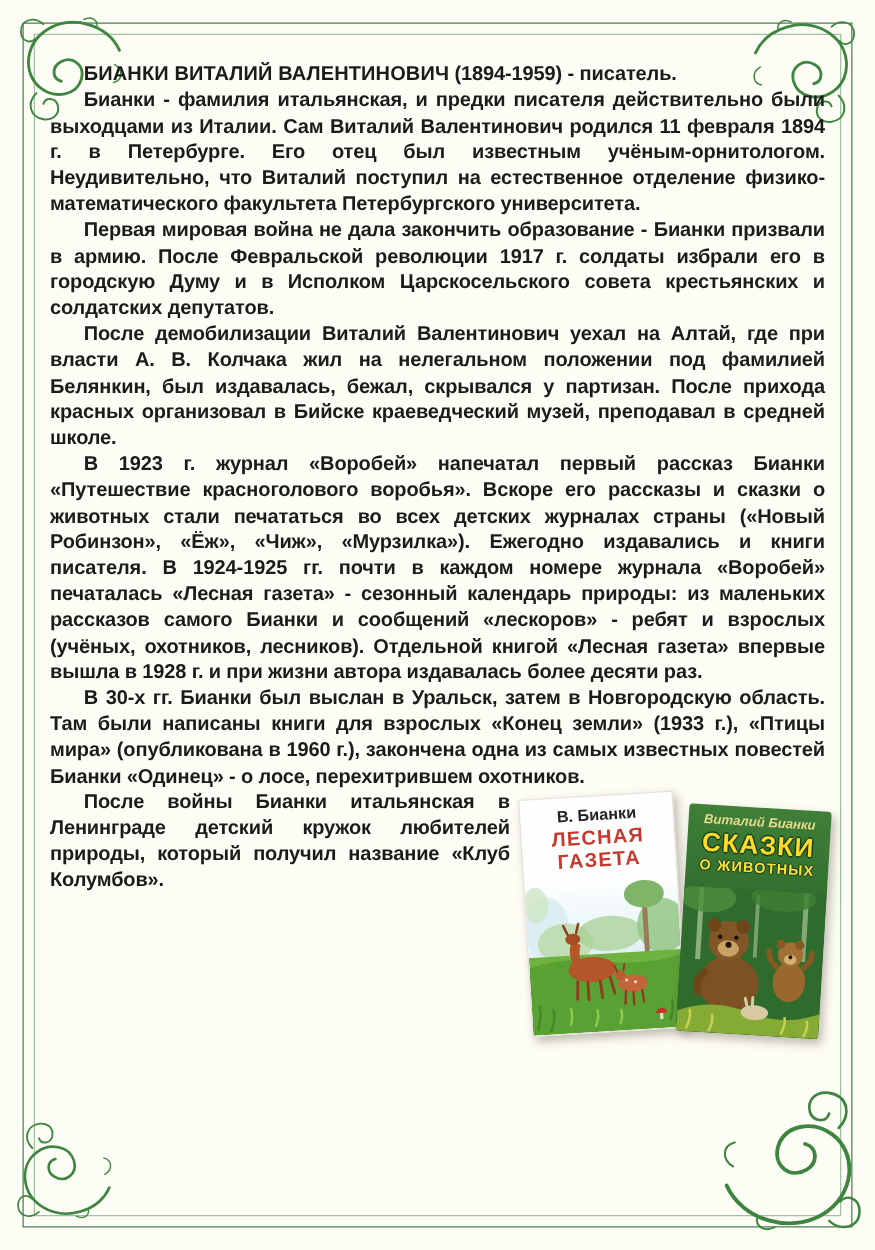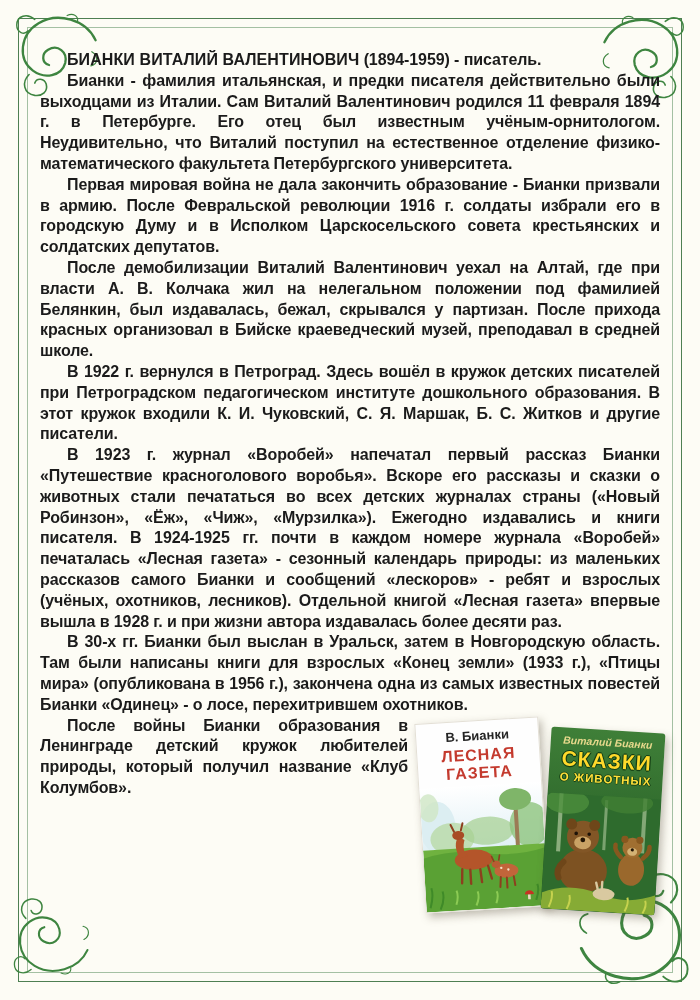--- a/index.html
+++ b/index.html
@@ -124,25 +124,24 @@
       <path stroke-width="1.5" d="M 24 12 C 16 5, 5 8, 5 18 C 5 26, 13 29, 17 24"></path>
       <path stroke-width="1.3" d="M 84 46 C 91 50, 91 59, 83 61"></path>
       <path stroke-width="1.2" d="M 58 8 C 64 5, 70 8, 69 14"></path>
     </svg>
   </div>
 
   <div class="content">
     <p><span class="title-name">БИАНКИ ВИТАЛИЙ ВАЛЕНТИНОВИЧ</span><span> (1894-1959) - писатель.</span></p>
 
     <p>Бианки - фамилия итальянская, и предки писателя действительно были выходцами из Италии. Сам Виталий Валентинович родился 11 февраля 1894 г. в Петербурге. Его отец был известным учёным-орнитологом. Неудивительно, что Виталий поступил на естественное отделение физико-математического факультета Петербургского университета.</p>
-    <p>Первая мировая война не дала закончить образование - Бианки призвали в армию. После Февральской революции 1916 г. солдаты избрали его в городскую Думу и в Исполком Царскосельского совета крестьянских и солдатских депутатов.</p>
+    <p>Первая мировая война не дала закончить образование - Бианки призвали в армию. После Февральской революции 1917 г. солдаты избрали его в городскую Думу и в Исполком Царскосельского совета крестьянских и солдатских депутатов.</p>
     <p>После демобилизации Виталий Валентинович уехал на Алтай, где при власти А. В. Колчака жил на нелегальном положении под фамилией Белянкин, был издавалась, бежал, скрывался у партизан. После прихода красных организовал в Бийске краеведческий музей, преподавал в средней школе.</p>
-    <p>В 1922 г. вернулся в Петроград. Здесь вошёл в кружок детских писателей при Петроградском педагогическом институте дошкольного образования. В этот кружок входили К. И. Чуковский, С. Я. Маршак, Б. С. Житков и другие писатели.</p>
     <p>В 1923 г. журнал «Воробей» напечатал первый рассказ Бианки «Путешествие красноголового воробья». Вскоре его рассказы и сказки о животных стали печататься во всех детских журналах страны («Новый Робинзон», «Ёж», «Чиж», «Мурзилка»). Ежегодно издавались и книги писателя. В 1924-1925 гг. почти в каждом номере журнала «Воробей» печаталась «Лесная газета» - сезонный календарь природы: из маленьких рассказов самого Бианки и сообщений «лескоров» - ребят и взрослых (учёных, охотников, лесников). Отдельной книгой «Лесная газета» впервые вышла в 1928 г. и при жизни автора издавалась более десяти раз.</p>
-    <p>В 30-х гг. Бианки был выслан в Уральск, затем в Новгородскую область. Там были написаны книги для взрослых «Конец земли» (1933 г.), «Птицы мира» (опубликована в 1956 г.), закончена одна из самых известных повестей Бианки «Одинец» - о лосе, перехитрившем охотников.</p>
+    <p>В 30-х гг. Бианки был выслан в Уральск, затем в Новгородскую область. Там были написаны книги для взрослых «Конец земли» (1933 г.), «Птицы мира» (опубликована в 1960 г.), закончена одна из самых известных повестей Бианки «Одинец» - о лосе, перехитрившем охотников.</p>
 
     <div class="books-float">
 
       <figure class="book book-left" style="margin:0;">
         <div class="bl-author">В. Бианки</div>
         <div class="bl-title">
           <span>ЛЕСНАЯ</span><br>
           <span>ГАЗЕТА</span>
         </div>
         <div class="bl-art">
@@ -219,16 +218,16 @@
             <path d="M0 100 Q 28 88 57 98 T 114 96 L 114 116 L 0 116 Z" fill="#86ab35"></path>
             <ellipse cx="62" cy="98" rx="11" ry="6" fill="#d9c9a0"></ellipse>
             <path d="M56 94 l -2 -7 M60 93 l 0 -7" stroke="#d9c9a0" stroke-width="2.4" stroke-linecap="round"></path>
             <path d="M8 114 q 4 -10 2 -16 M26 115 q 4 -8 2 -14 M84 114 q 4 -9 2 -14 M102 115 q 4 -8 2 -13" stroke="#c6d24e" stroke-width="2" fill="none"></path>
           </svg>
         </div>
       </figure>
 
     </div>
 
-    <p>После войны Бианки образования в Ленинграде детский кружок любителей природы, который получил название «Клуб Колумбов».</p>
+    <p>После войны Бианки итальянская в Ленинграде детский кружок любителей природы, который получил название «Клуб Колумбов».</p>
   </div>
 
 </div>
 
 </body></html>

